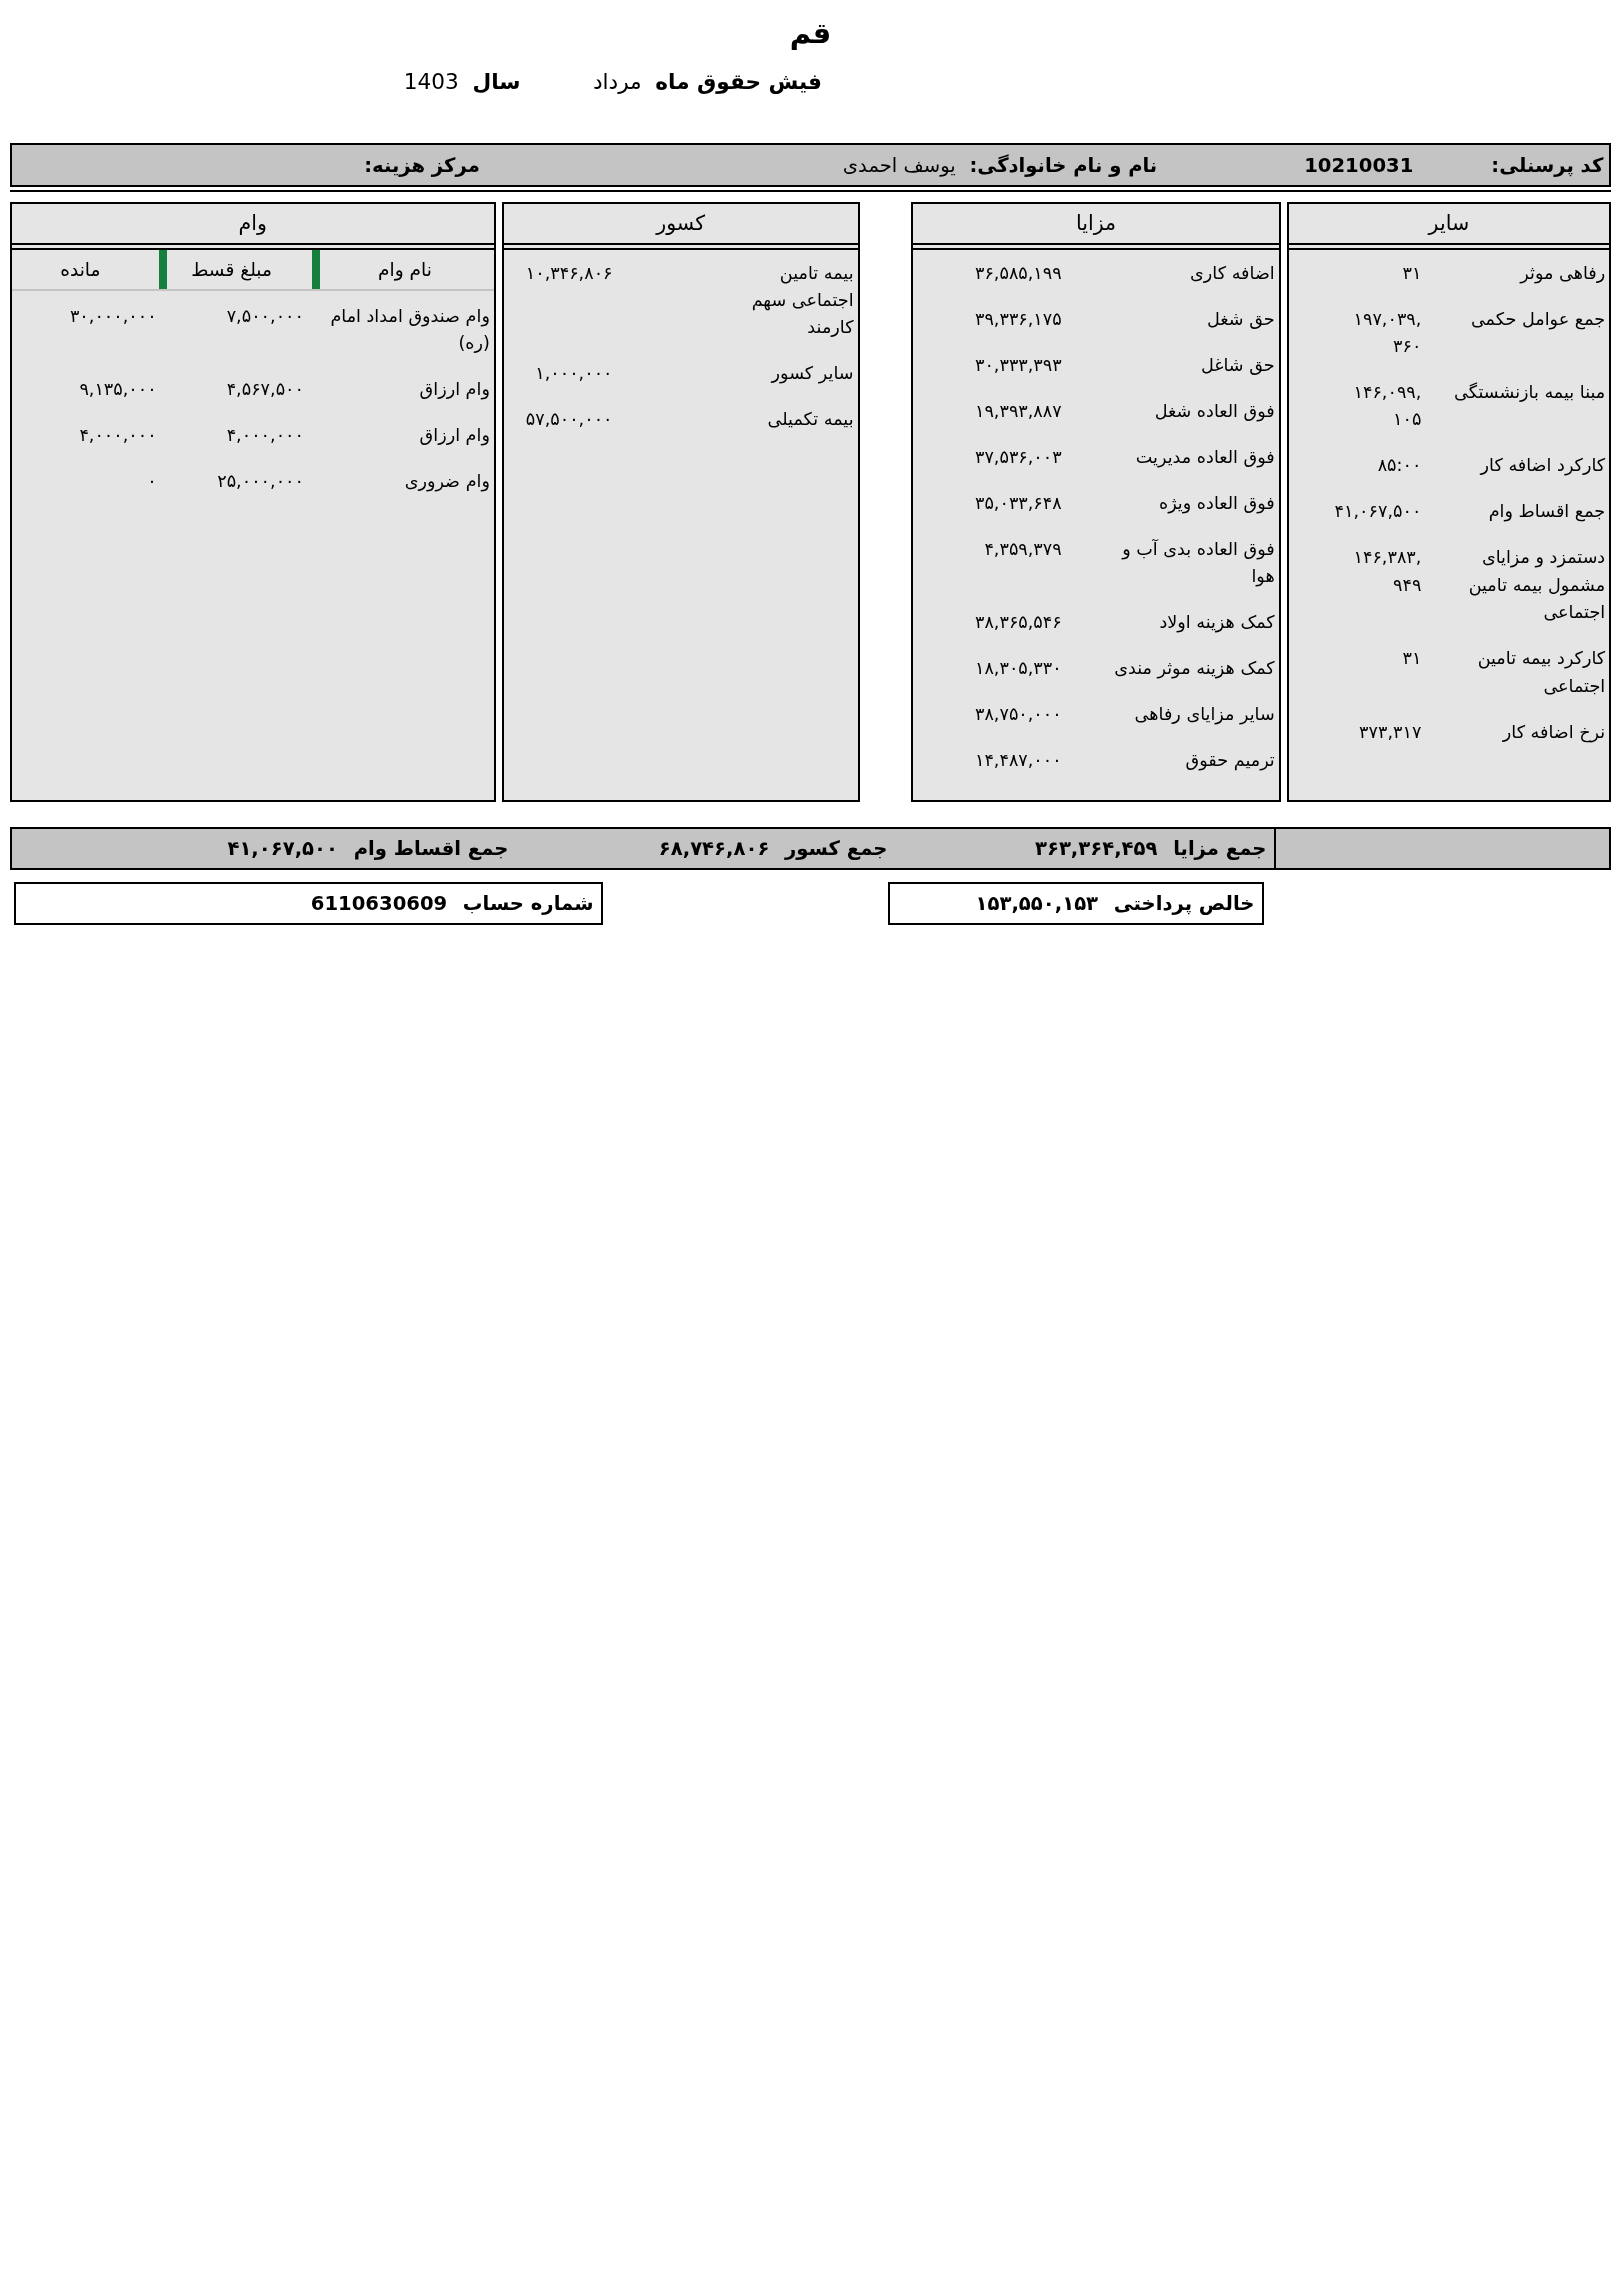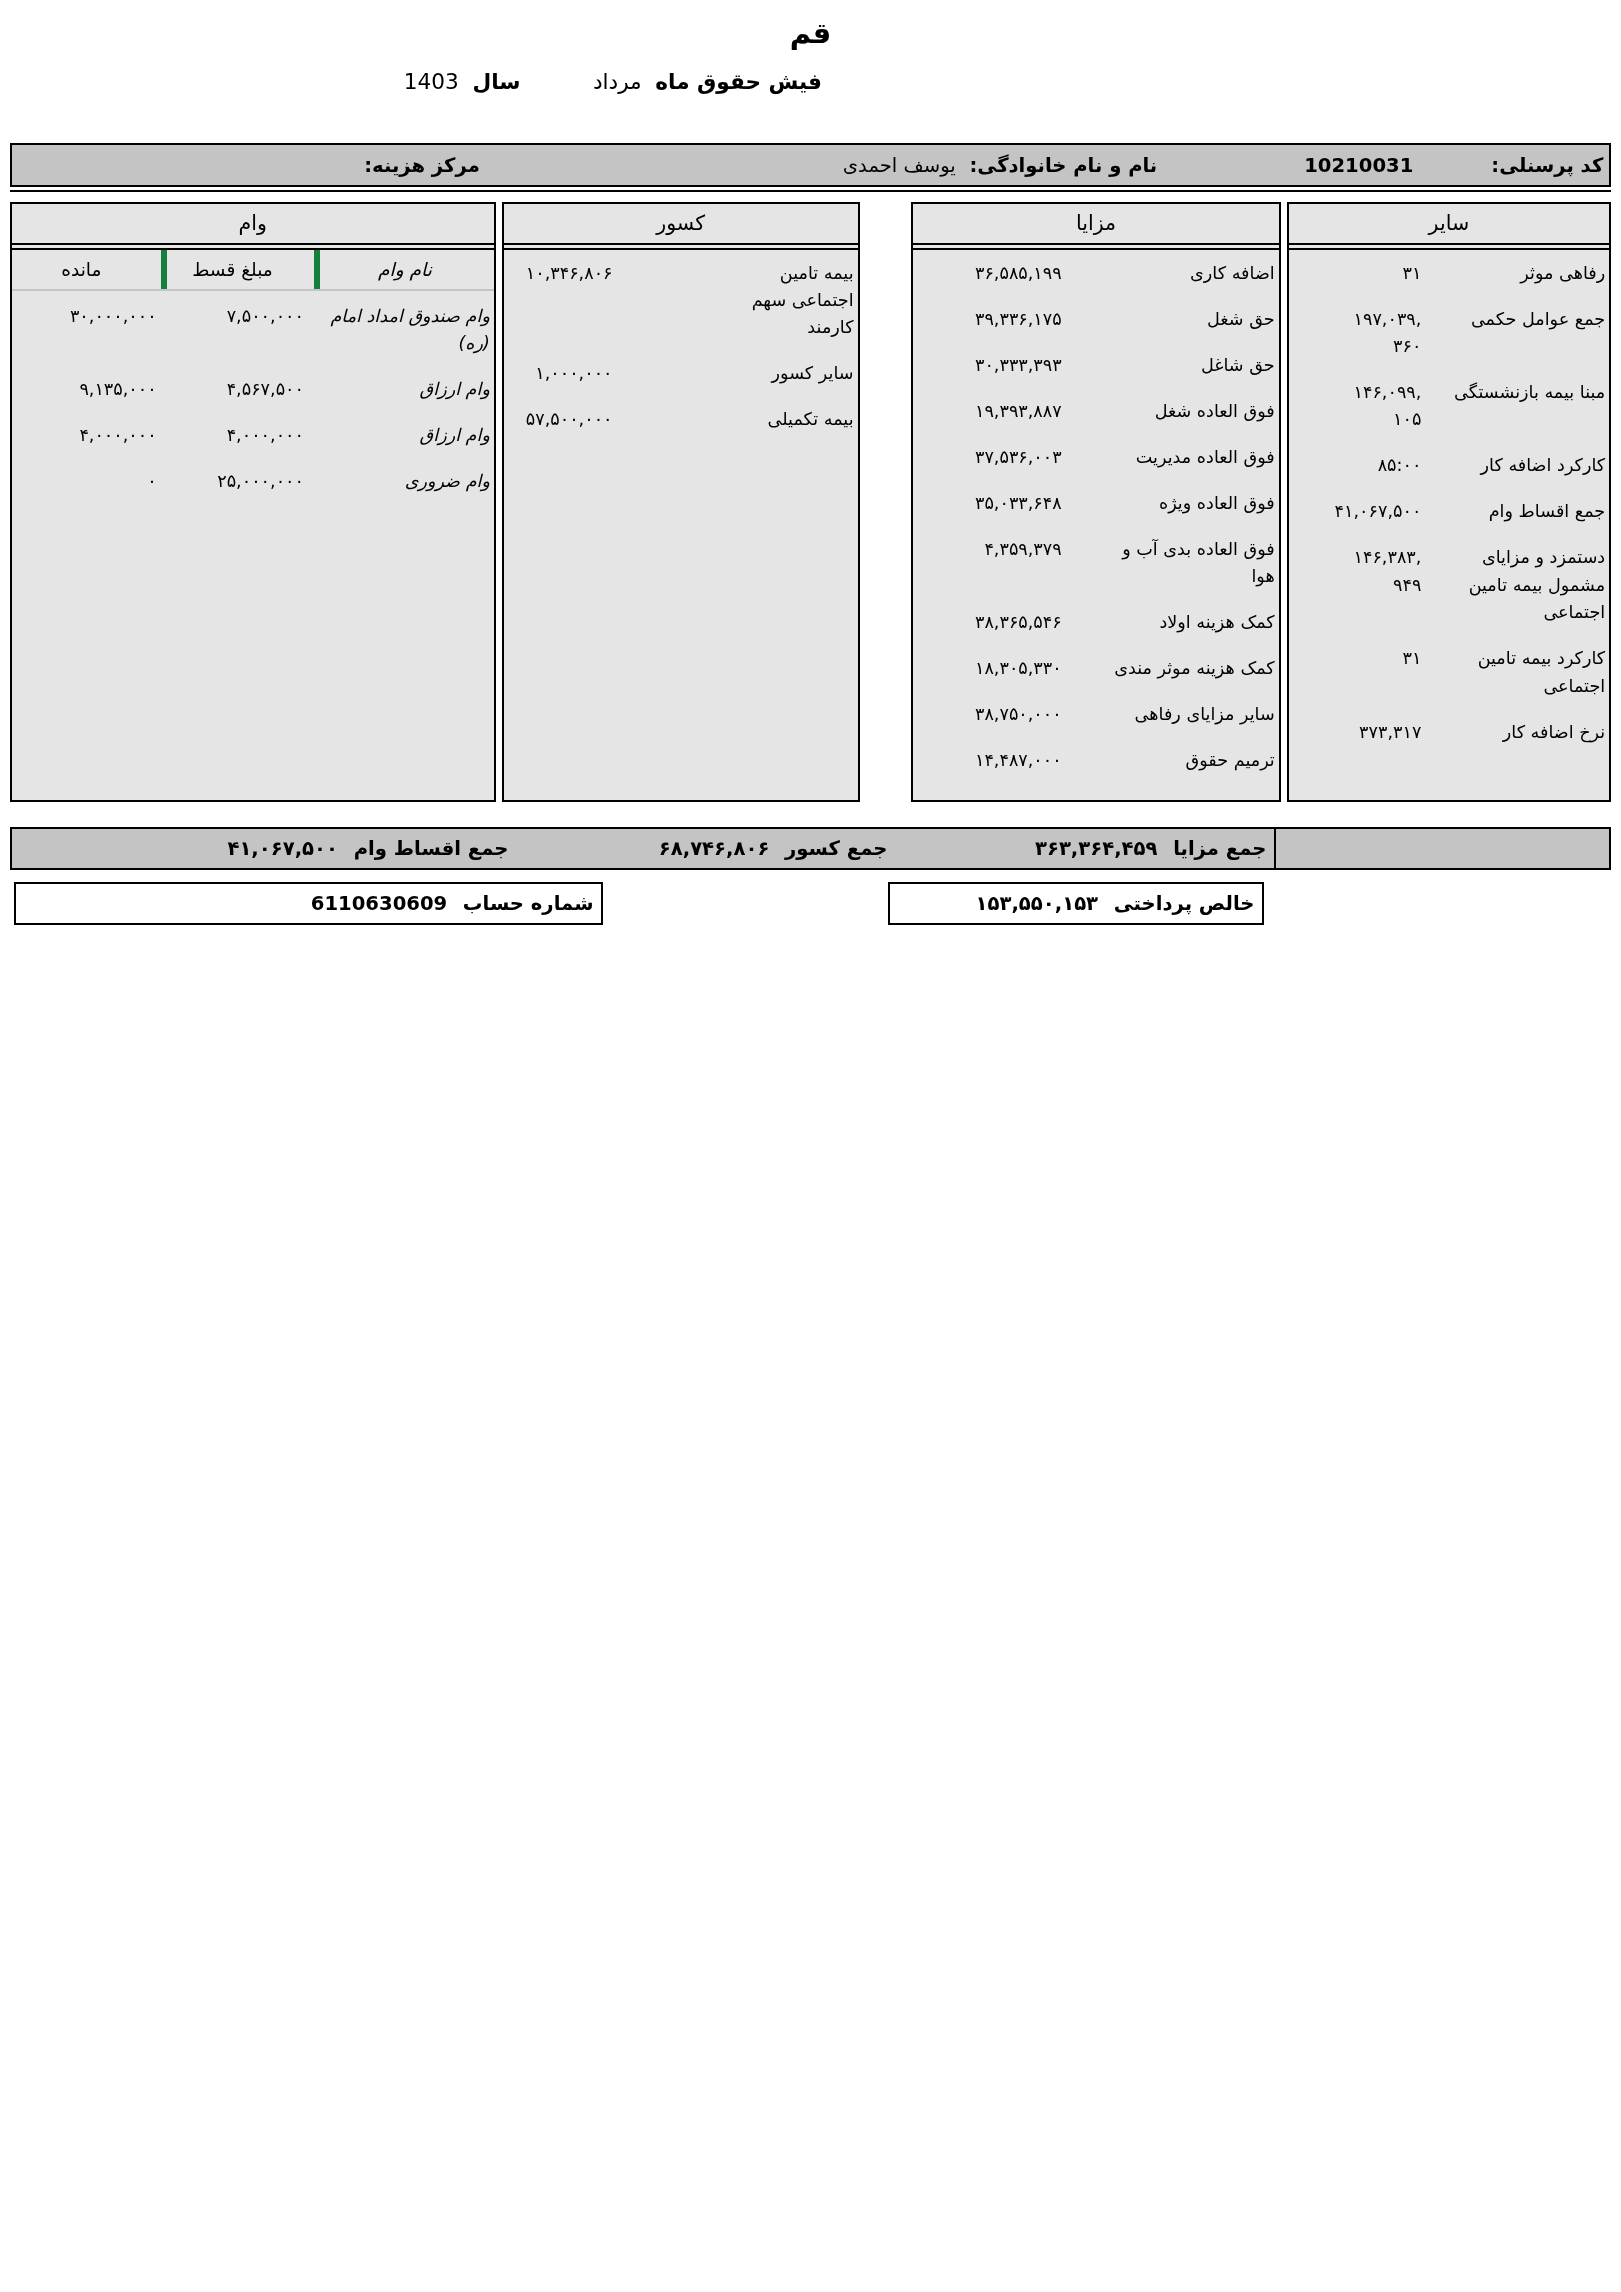--- a/index.html
+++ b/index.html
@@ -40,23 +40,23 @@
   .col-benefits .lbl{width:178px;}
   .col-benefits .val{padding-right:35px;}
   .col-deductions .lbl{width:125px;}
   .col-deductions .val{padding-right:116px;}
   .num{direction:ltr;unicode-bidi:embed;}
   
   .loans-body{padding:0 0 5.9px 0;}
   .loan-head{direction:rtl;display:flex;height:39px;border-bottom:2px solid #c4c4c4;
     margin-bottom:11.8px;font-size:18.6px;}
   .loan-head .hc{display:flex;align-items:center;justify-content:center;box-sizing:border-box;}
-  .loan-head .hc + .hc{border-right:6px solid #15803d;}
+  .loan-head .hc + .hc{border-right:8px solid #15803d;}
   .loan-row{direction:rtl;display:flex;align-items:flex-start;margin-bottom:18.6px;line-height:27.4px;font-size:17.6px;}
-  .lc-name{width:185px;text-align:right;padding-right:3.9px;box-sizing:border-box;font-style:italic;}
+  .lc-name{width:185px;text-align:right;padding-right:3.9px;box-sizing:border-box;}
   .lc-inst{width:162px;text-align:right;padding-right:15.7px;box-sizing:border-box;white-space:pre-line;}
   .lc-bal{width:164px;text-align:right;padding-right:9.8px;box-sizing:border-box;white-space:pre-line;}
   
   .summary{direction:rtl;display:flex;margin:25.5px 9.8px 0 9.8px;border:2.9px solid #000;
     background:#c4c4c4;height:39px;box-sizing:content-box;font-size:19.6px;font-weight:bold;}
   .sumcell{display:flex;align-items:center;direction:rtl;gap:15.7px;box-sizing:border-box;padding-right:7.8px;}
   .sumcell + .sumcell{border-left:0;}
   .sc-other{width:335px;border-left:2.9px solid #000;order:0;}
   .sc-benefits{width:379px;border-left:2.9px solid #000;}
   .sc-deductions{width:379px;border-left:2.9px solid #000;}

